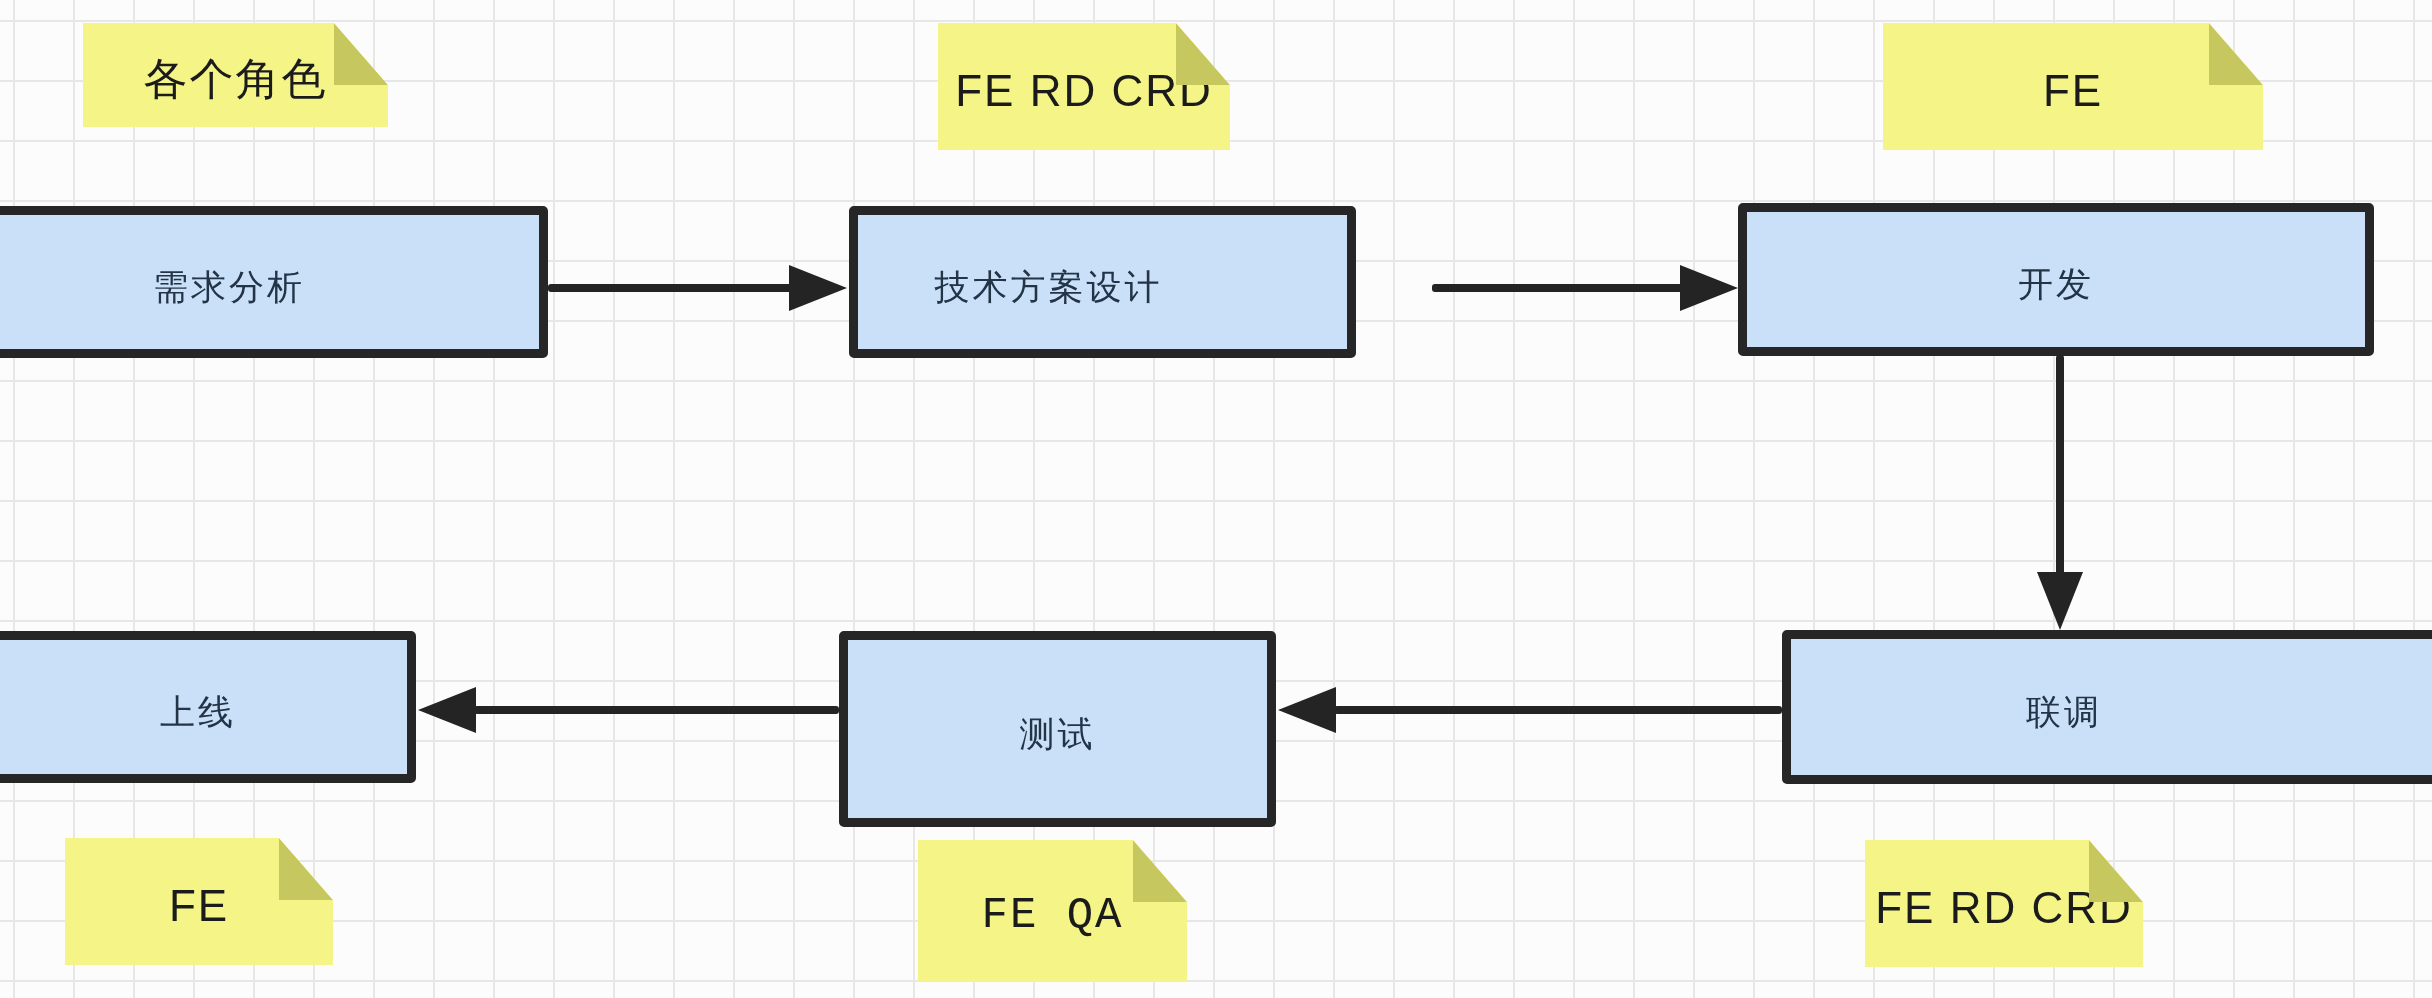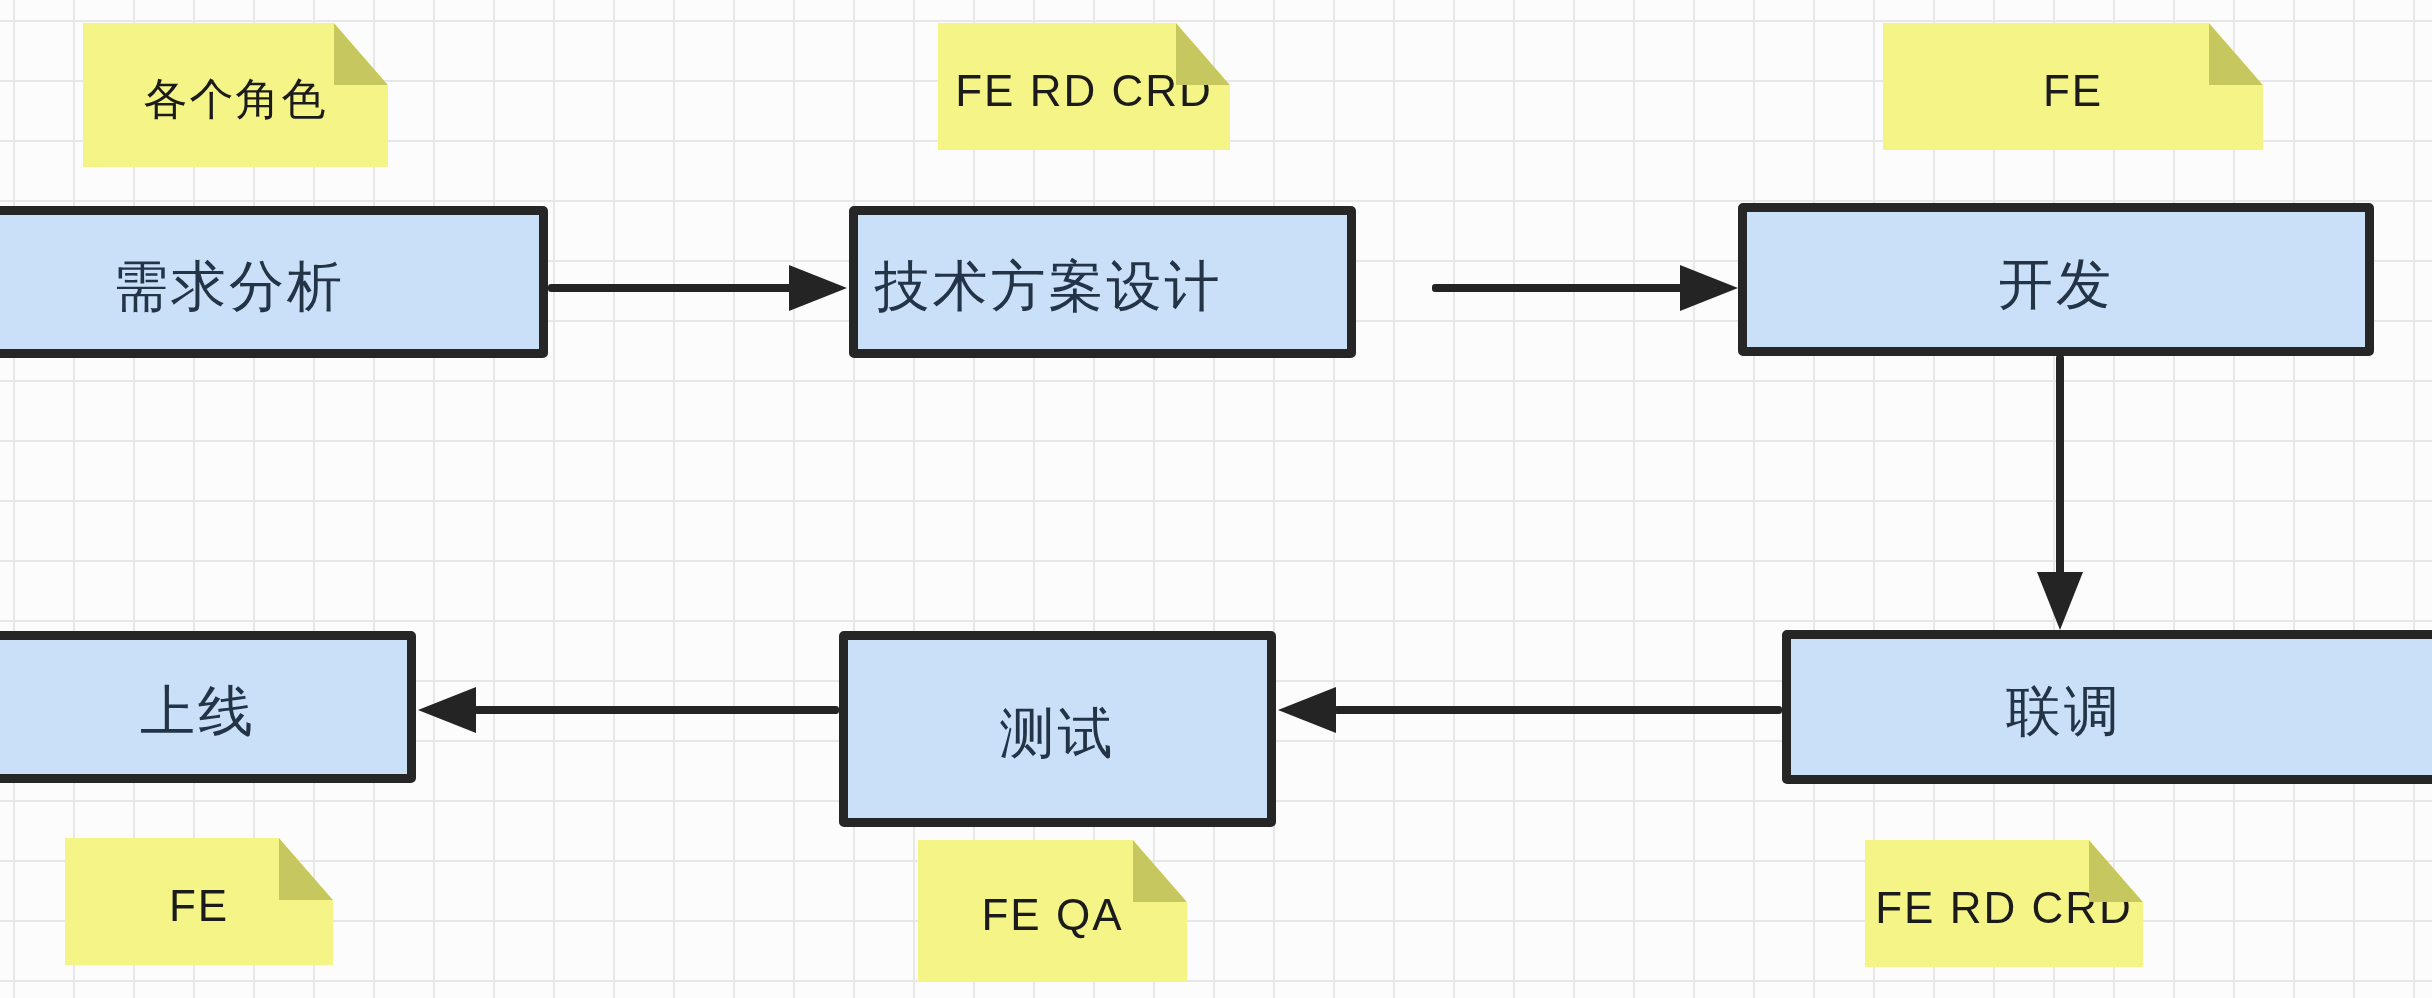--- a/index.html
+++ b/index.html
@@ -12,21 +12,21 @@
     background-size:60px 60px,60px 60px;
     background-position:13px 0,0 20px;
     font-family:"Liberation Sans","DejaVu Sans",sans-serif;
   }
   .node{
     position:absolute;box-sizing:border-box;
     background:#c9e0f8;border:9px solid #262626;border-radius:5px;
     display:flex;align-items:center;justify-content:center;
   }
   .node .label{
-    font-size:55px;color:#243447;letter-spacing:3px;
+    font-size:35px;color:#243447;letter-spacing:3px;
     padding-top:10px;white-space:nowrap;
   }
   .node.tech .label{transform:translateX(-54px);}
   .node.joint .label{transform:translateX(-72px);}
   .note{
     position:absolute;background:#f4f487;
     display:flex;align-items:center;justify-content:center;
     clip-path:polygon(0 0,calc(100% - 54px) 0,100% 62px,100% 100%,0 100%);
   }
   .note .fold{
@@ -42,41 +42,41 @@
   .head{position:absolute;background:#242424;}
   .head.right{width:58px;height:46px;clip-path:polygon(0 0,100% 50%,0 100%);}
   .head.left{width:58px;height:46px;clip-path:polygon(100% 0,0 50%,100% 100%);}
   .head.down{width:46px;height:58px;clip-path:polygon(0 0,100% 0,50% 100%);}
 </style>
 </head>
 <body>
 
 <div class="canvas">
 
-  <div class="note" style="left:83px;top:23px;width:305px;height:144px;">
+  <div class="note" style="left:83px;top:23px;width:305px;height:104px;">
     <span class="fold"></span>
     <span class="nlabel">各个角色</span>
   </div>
 
   <div class="note" style="left:938px;top:23px;width:292px;height:127px;">
     <span class="fold"></span>
     <span class="nlabel">FE RD CRD</span>
   </div>
 
   <div class="note" style="left:1883px;top:23px;width:380px;height:127px;">
     <span class="fold"></span>
     <span class="nlabel">FE</span>
   </div>
 
   <div class="note" style="left:65px;top:838px;width:268px;height:127px;">
     <span class="fold"></span>
     <span class="nlabel">FE</span>
   </div>
 
-  <div class="note" style="left:918px;top:840px;width:269px;height:142px;">
+  <div class="note" style="left:918px;top:840px;width:269px;height:142px;font-family:Liberation Mono, monospace;">
     <span class="fold"></span>
     <span class="nlabel">FE QA</span>
   </div>
 
   <div class="note" style="left:1865px;top:840px;width:278px;height:127px;">
     <span class="fold"></span>
     <span class="nlabel">FE RD CRD</span>
   </div>
 
   <div class="node" style="left:-90px;top:206px;width:638px;height:152px;">

